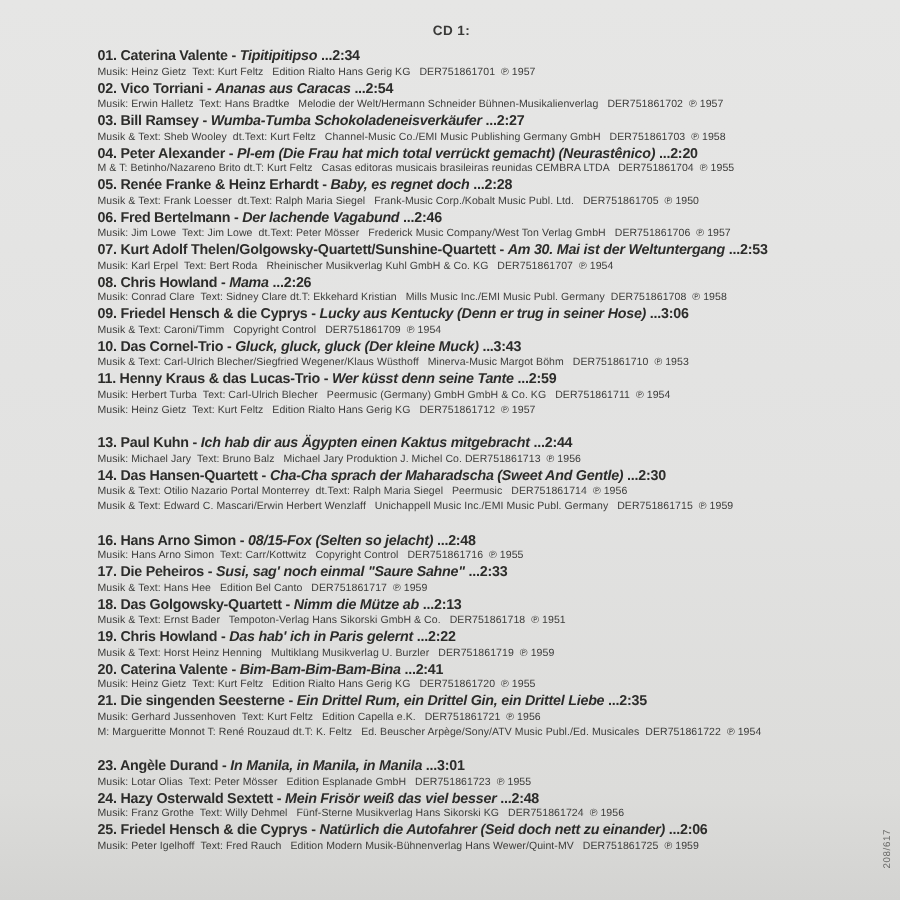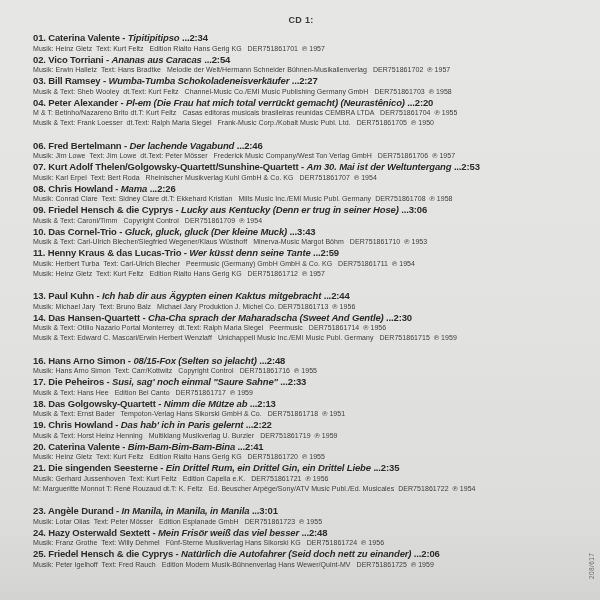--- a/index.html
+++ b/index.html
@@ -32,20 +32,21 @@
     top: 32px;
     left: 33px;
     right: 14px;
     margin: 0;
     padding: 0;
     list-style: none;
   }
   .track {
     height: 21.5px;
     overflow: visible;
+    margin-left: 32px;
   }
   .title-line {
     font-size: 9.5px;
     font-weight: bold;
     line-height: 11.5px;
     letter-spacing: -0.15px;
     white-space: nowrap;
     color: #2c2c2a;
   }
   .title-line .title {
@@ -91,20 +92,21 @@
     <div class="title-line"><span class="num">03</span><span>. </span><span class="artist">Bill Ramsey</span><span> - </span><span class="title">Wumba-Tumba Schokoladeneisverkäufer</span><span> ...</span><span class="duration">2:27</span></div>
     <div class="credit-line">Musik &amp; Text: Sheb Wooley  dt.Text: Kurt Feltz   Channel-Music Co./EMI Music Publishing Germany GmbH   DER751861703  ℗ 1958</div>
   </li>
 
   <li class="track">
     <div class="title-line"><span class="num">04</span><span>. </span><span class="artist">Peter Alexander</span><span> - </span><span class="title">Pl-em (Die Frau hat mich total verrückt gemacht) (Neurastênico)</span><span> ...</span><span class="duration">2:20</span></div>
     <div class="credit-line">M &amp; T: Betinho/Nazareno Brito dt.T: Kurt Feltz   Casas editoras musicais brasileiras reunidas CEMBRA LTDA   DER751861704  ℗ 1955</div>
   </li>
 
   <li class="track">
+    <div class="title-line"><span class="num">05</span><span>. </span><span class="artist">Renée Franke &amp; Heinz Erhardt</span><span> - </span><span class="title">Baby, es regnet doch</span><span> ...</span><span class="duration">2:28</span></div>
     <div class="credit-line">Musik &amp; Text: Frank Loesser  dt.Text: Ralph Maria Siegel   Frank-Music Corp./Kobalt Music Publ. Ltd.   DER751861705  ℗ 1950</div>
   </li>
 
   <li class="track">
     <div class="title-line"><span class="num">06</span><span>. </span><span class="artist">Fred Bertelmann</span><span> - </span><span class="title">Der lachende Vagabund</span><span> ...</span><span class="duration">2:46</span></div>
     <div class="credit-line">Musik: Jim Lowe  Text: Jim Lowe  dt.Text: Peter Mösser   Frederick Music Company/West Ton Verlag GmbH   DER751861706  ℗ 1957</div>
   </li>
 
   <li class="track">
     <div class="title-line"><span class="num">07</span><span>. </span><span class="artist">Kurt Adolf Thelen/Golgowsky-Quartett/Sunshine-Quartett</span><span> - </span><span class="title">Am 30. Mai ist der Weltuntergang</span><span> ...</span><span class="duration">2:53</span></div>

